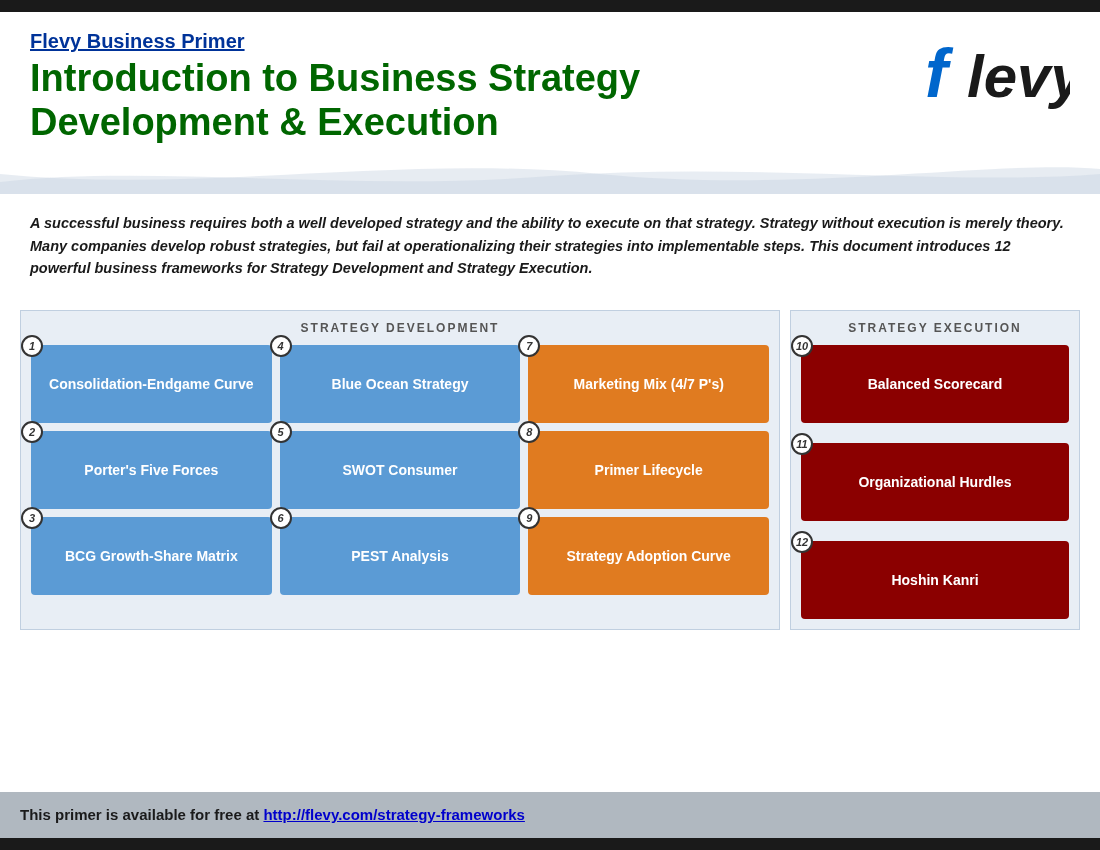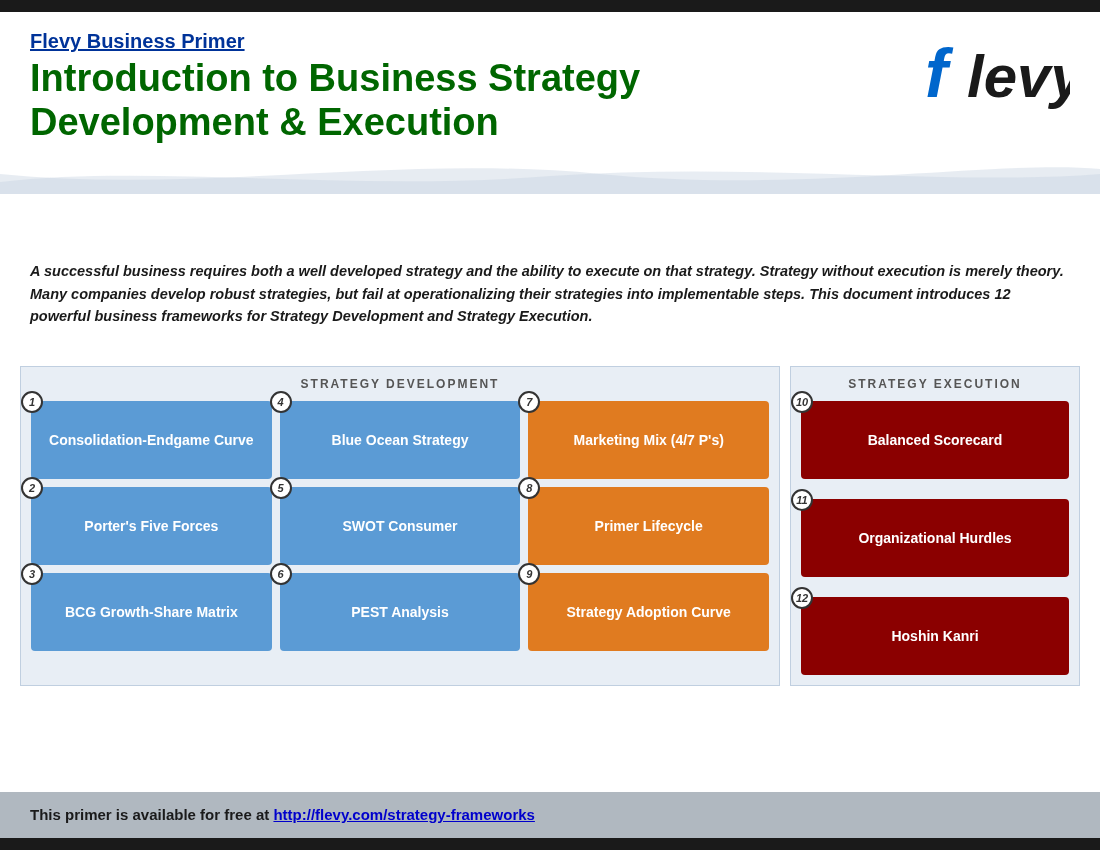--- a/index.html
+++ b/index.html
@@ -67,27 +67,25 @@
       background: #fff;
       padding: 18px 30px 14px 30px;
     }
 
     .intro-text {
       font-size: 14.5px;
       font-style: italic;
       font-weight: bold;
       color: #1a1a1a;
       line-height: 1.55;
-      margin-top: 48px;
     }
 
     
     .frameworks-section {
       padding: 16px 20px;
-      margin-top: 8px;
     }
 
     .frameworks-grid {
       display: flex;
       gap: 10px;
       align-items: stretch;
     }
 
     
     .strategy-dev-panel {
@@ -182,21 +180,21 @@
     
     .exec-col {
       display: flex;
       flex-direction: column;
       gap: 20px;
     }
 
     
     .footer {
       background: #b0b8c0;
-      padding: 14px 30px;
+      padding: 14px 20px;
       margin-top: 8px;
     }
 
     .footer-text {
       font-size: 15px;
       font-weight: bold;
       color: #1a1a1a;
     }
 
     .footer-link {

